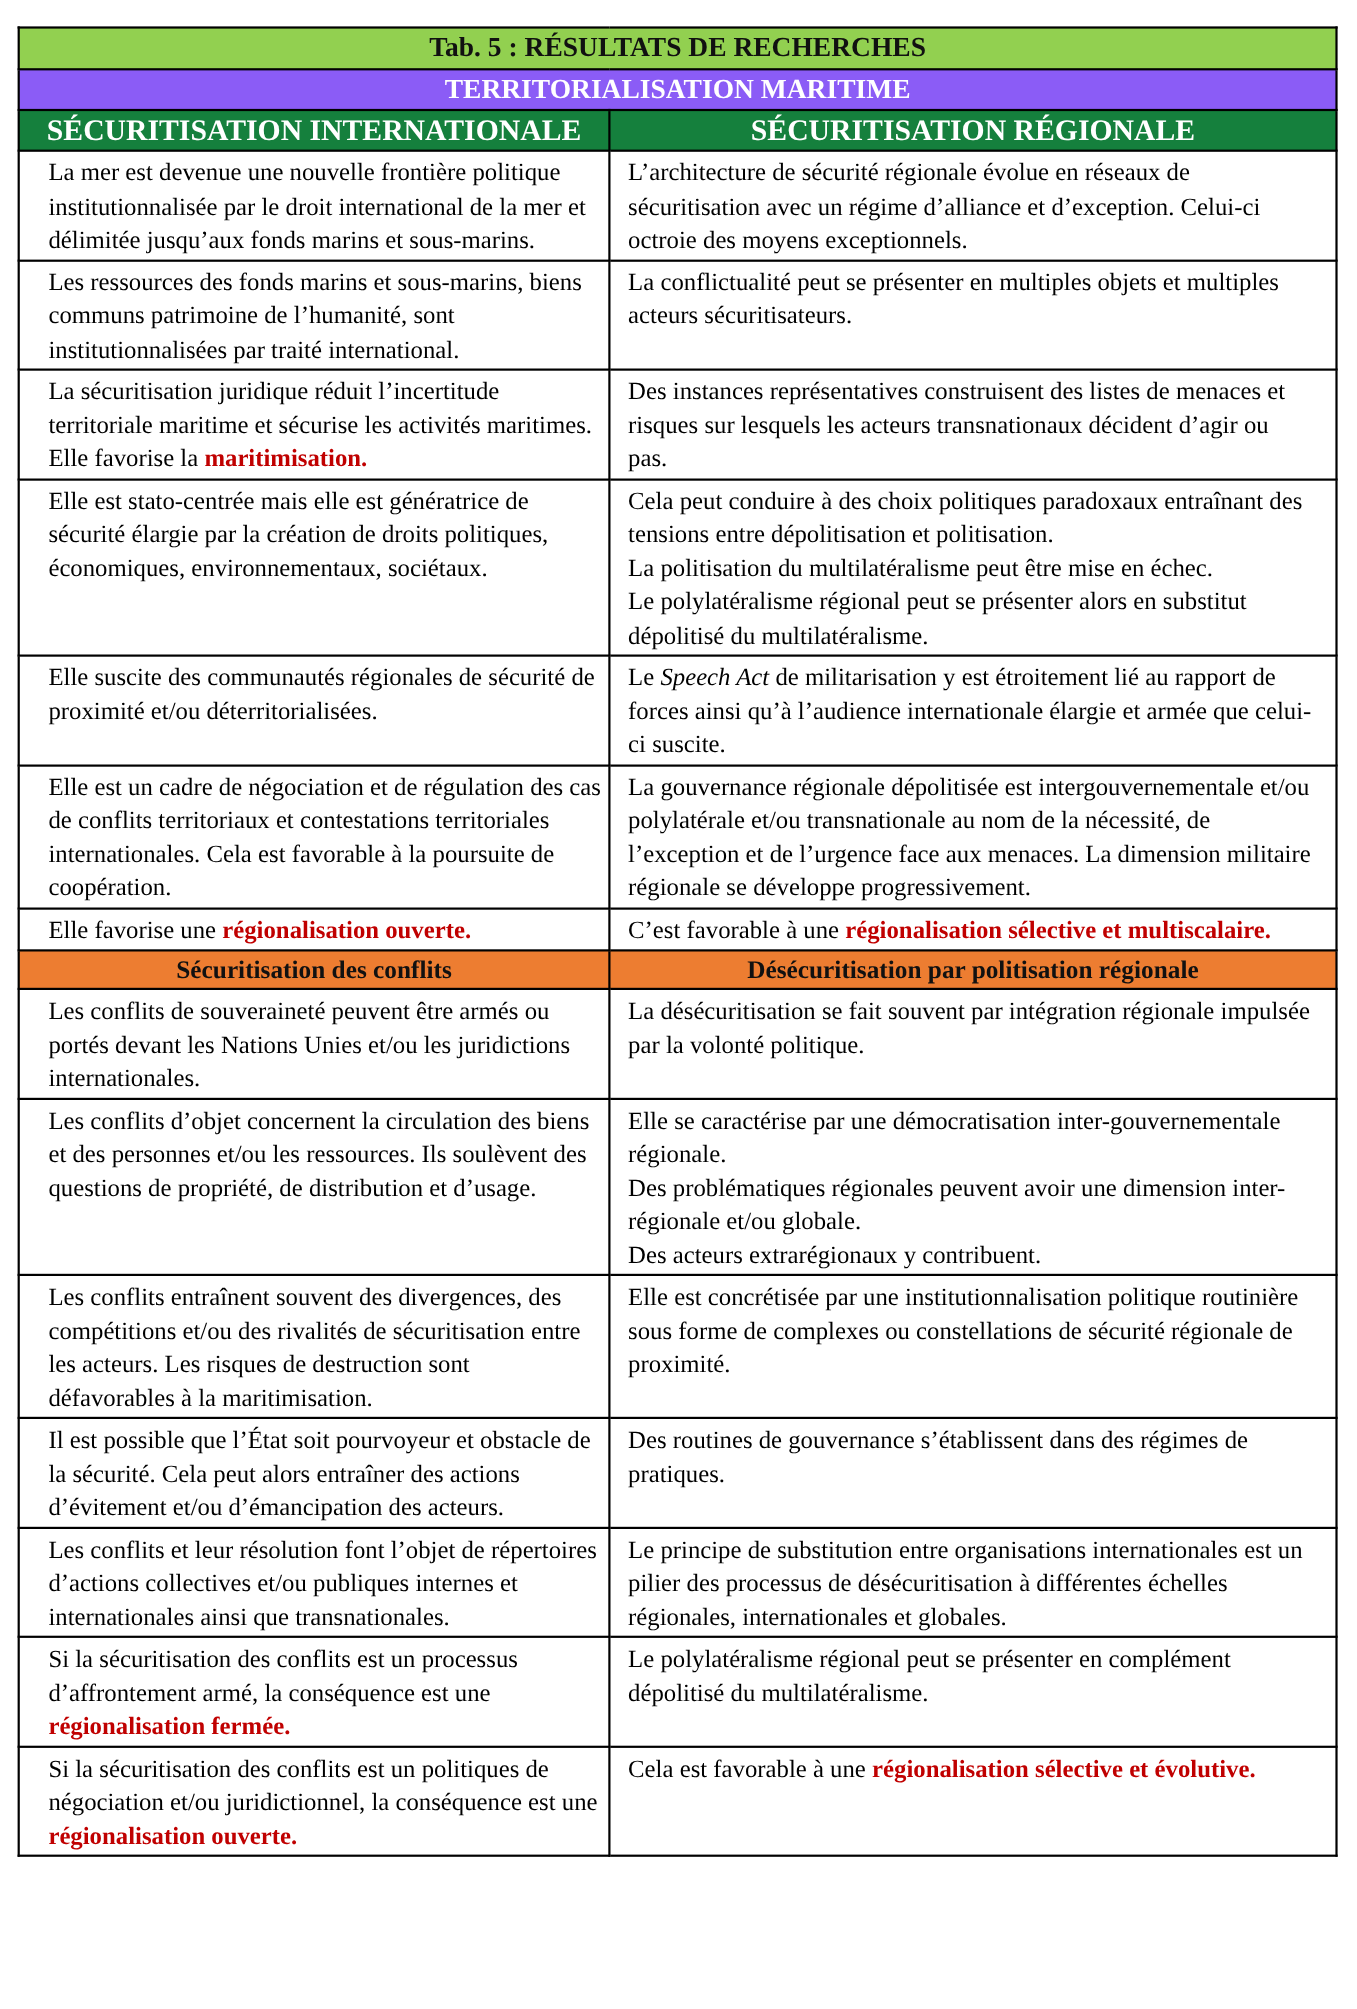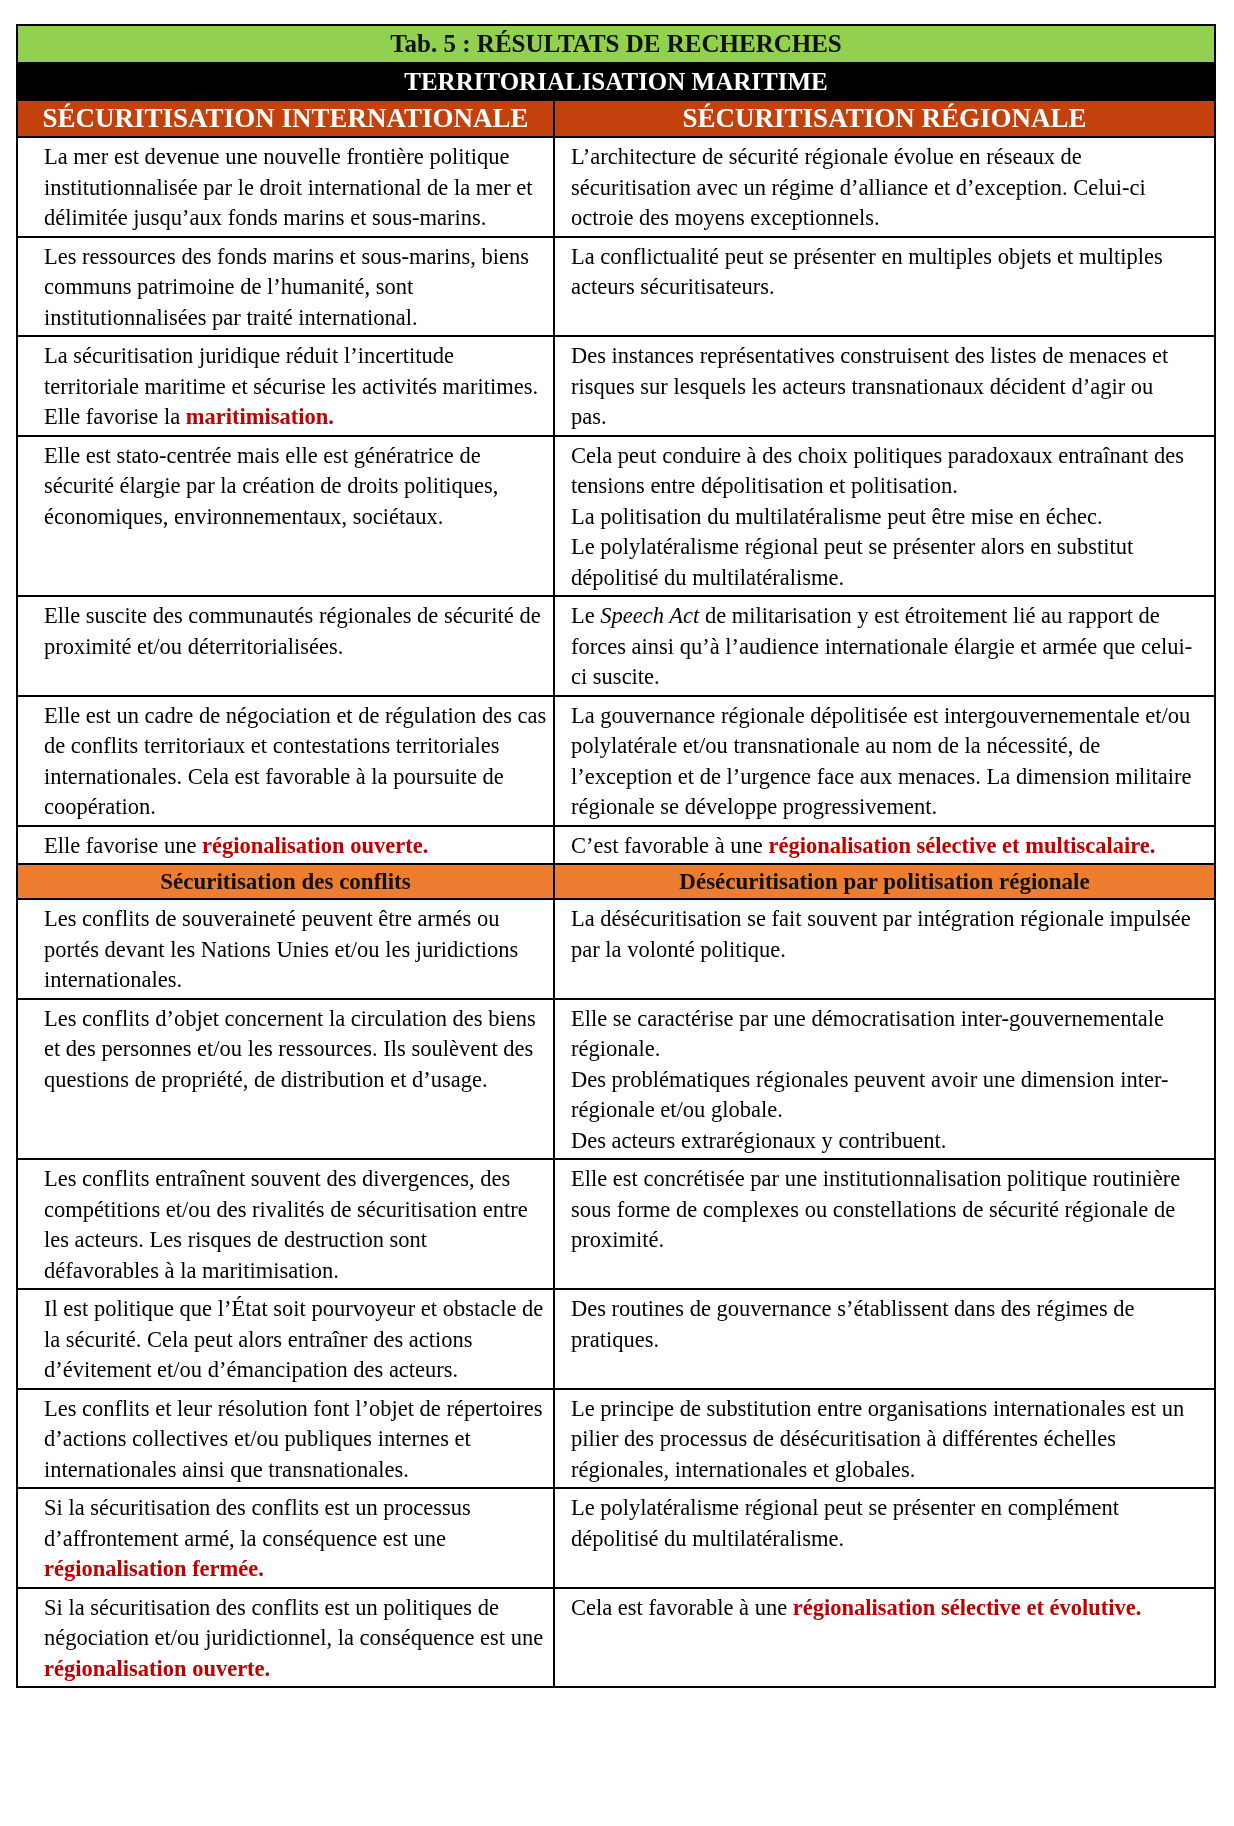--- a/index.html
+++ b/index.html
@@ -22,30 +22,30 @@
   .title-row th {
     background: #92d050;
     font-size: 25px;
     font-weight: bold;
     text-align: center;
     height: 36px;
     line-height: 36px;
     color: #111;
   }
   .sub-row th {
-    background: #000000;
+    background: #8b5cf6;
     color: #ffffff;
     font-size: 25px;
     font-weight: bold;
     text-align: center;
     height: 35px;
     line-height: 35px;
   }
   .sec-row th {
-    background: #c2410c;
+    background: #15803d;
     color: #ffffff;
     font-size: 27px;
     font-weight: bold;
     text-align: center;
     height: 35px;
     line-height: 35px;
   }
   .cat-row th {
     background: #ed7d31;
     color: #111;
@@ -134,21 +134,21 @@
             <span class="line">Elle se caractérise par une démocratisation inter-gouvernementale régionale.</span>
             <span class="line">Des problématiques régionales peuvent avoir une dimension inter-régionale et/ou globale.</span>
             <span class="line">Des acteurs extrarégionaux y contribuent.</span>
           </td>
         </tr>
         <tr class="body-row">
           <td class="left"><span>Les conflits entraînent souvent des divergences, des compétitions et/ou des rivalités de sécuritisation entre les acteurs. Les risques de destruction sont défavorables à la maritimisation.</span></td>
           <td class="right"><span>Elle est concrétisée par une institutionnalisation politique routinière sous forme de complexes ou constellations de sécurité régionale de proximité.</span></td>
         </tr>
         <tr class="body-row">
-          <td class="left"><span>Il est politique que l’État soit pourvoyeur et obstacle de la sécurité. Cela peut alors entraîner des actions d’évitement et/ou d’émancipation des acteurs.</span></td>
+          <td class="left"><span>Il est possible que l’État soit pourvoyeur et obstacle de la sécurité. Cela peut alors entraîner des actions d’évitement et/ou d’émancipation des acteurs.</span></td>
           <td class="right"><span>Des routines de gouvernance s’établissent dans des régimes de pratiques.</span></td>
         </tr>
         <tr class="body-row">
           <td class="left"><span>Les conflits et leur résolution font l’objet de répertoires d’actions collectives et/ou publiques internes et internationales ainsi que transnationales.</span></td>
           <td class="right"><span>Le principe de substitution entre organisations internationales est un pilier des processus de désécuritisation à différentes échelles régionales, internationales et globales.</span></td>
         </tr>
         <tr class="body-row">
           <td class="left"><span>Si la sécuritisation des conflits est un processus d’affrontement armé, la conséquence est une </span><span class="hl">régionalisation fermée.</span></td>
           <td class="right"><span>Le polylatéralisme régional peut se présenter en complément dépolitisé du multilatéralisme.</span></td>
         </tr>

